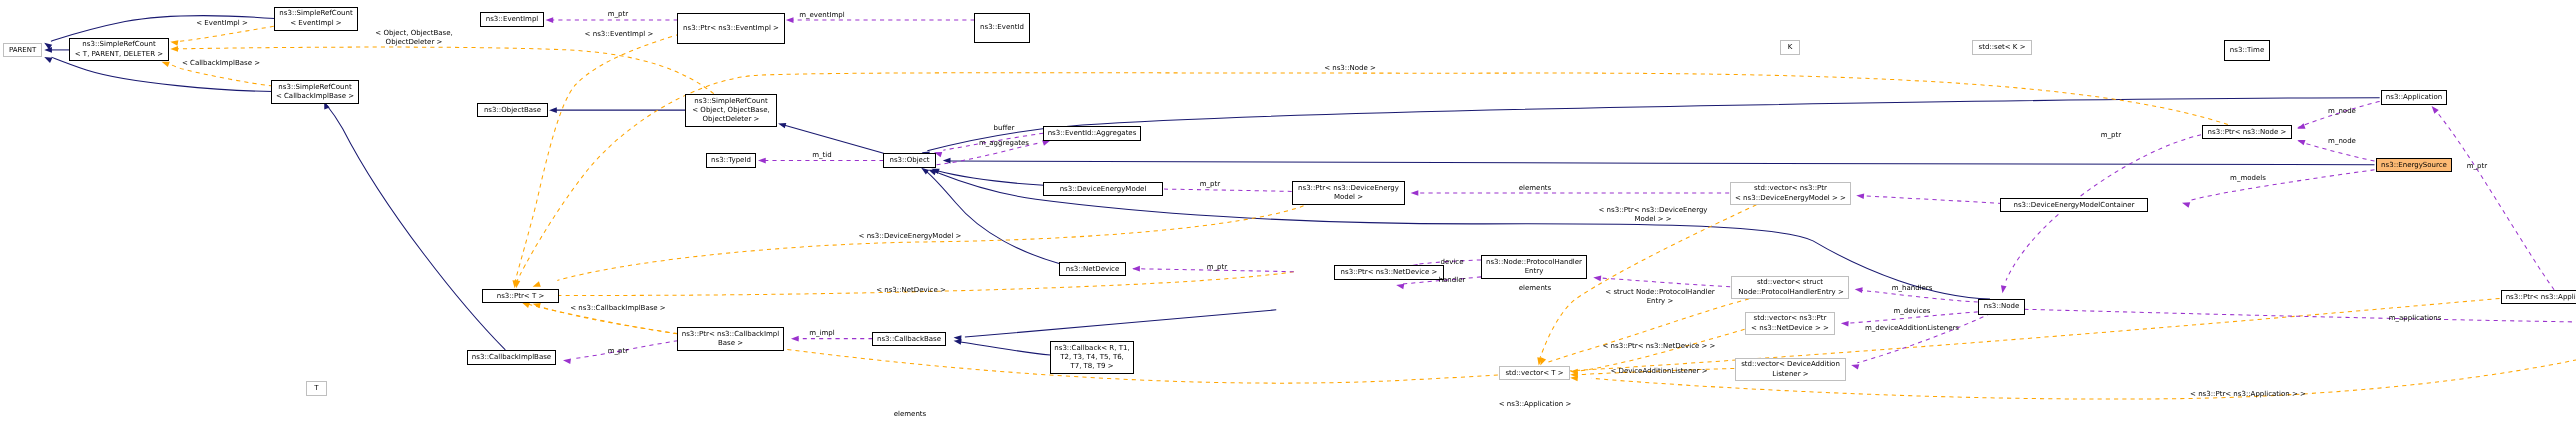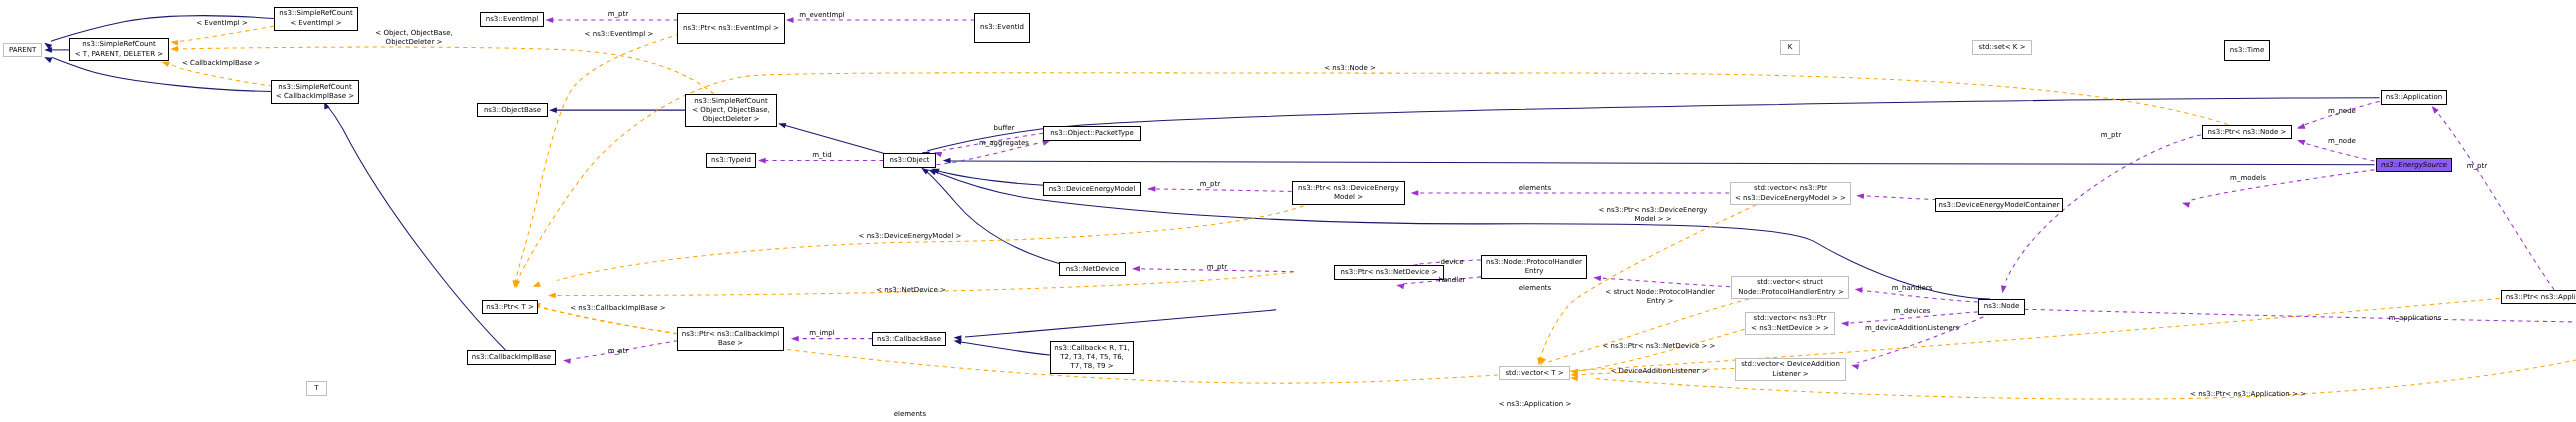--- a/index.html
+++ b/index.html
@@ -1,20 +1,20 @@
 <!DOCTYPE html>
 <html style="font-size:8.2px"><head>
 <meta charset="utf-8">
 <style>
 html,body{margin:0;padding:0;background:#ffffff;}
 #diagram{position:relative;width:2763px;height:422px;background:#ffffff;overflow:hidden;font-family:"DejaVu Sans",sans-serif;}
 #wires{position:absolute;left:0;top:0;}
 .nodebox{position:absolute;box-sizing:border-box;background:#ffffff;border:0.5px solid #000000;font-size:7px;color:#000000;line-height:9.3px;text-align:center;display:flex;flex-direction:column;justify-content:center;white-space:pre;z-index:2;}
 .nodebox.light{border-color:#bfbfbf;}
-.nodebox.hl{background:#8b5cf6;border-color:#000000;font-style:italic;}
+.nodebox.hl{background:#fdba74;border-color:#000000;}
 .edgelabel{position:absolute;font-size:7px;color:#000000;line-height:9.3px;text-align:center;white-space:pre;transform:translate(-50%,-50%);z-index:3;}
 </style>
 </head>
 <body>
 
 <div id="diagram">
 <svg id="wires" width="2763" height="422" viewBox="0 0 5363 820">
 <path d="M531,36 C450,30 330,25 240,42 C170,56 115,74 96,80" fill="none" stroke="#191970" stroke-width="2"></path>
 <path d="M0,0 L-15,-5.5 L-15,5.5 Z" fill="#191970" transform="translate(83,83) rotate(215)"></path>
 <path d="M134,97 L97,97" fill="none" stroke="#191970" stroke-width="2"></path>
@@ -127,47 +127,47 @@
 &lt; CallbackImplBase &gt;</div>
 <div class="nodebox" style="left:480px;top:12.4px;width:64px;height:14.4px">ns3::EventImpl</div>
 <div class="nodebox" style="left:677px;top:13px;width:108px;height:31px">ns3::Ptr&lt; ns3::EventImpl &gt;</div>
 <div class="nodebox" style="left:974px;top:13px;width:56px;height:30px">ns3::EventId</div>
 <div class="nodebox" style="left:477px;top:103px;width:71px;height:14.4px">ns3::ObjectBase</div>
 <div class="nodebox" style="left:685px;top:94px;width:92px;height:33px">ns3::SimpleRefCount
 &lt; Object, ObjectBase,
 ObjectDeleter &gt;</div>
 <div class="nodebox" style="left:706px;top:153px;width:50px;height:15px">ns3::TypeId</div>
 <div class="nodebox" style="left:883px;top:153px;width:53px;height:15px">ns3::Object</div>
-<div class="nodebox" style="left:1043px;top:126px;width:98px;height:15px">ns3::Object::PacketType</div>
-<div class="nodebox" style="left:1043px;top:182px;width:98px;height:14.4px">ns3::DeviceEnergyModel</div>
+<div class="nodebox" style="left:1043px;top:126px;width:98px;height:15px">ns3::EventId::Aggregates</div>
+<div class="nodebox" style="left:1043px;top:182px;width:120px;height:14.4px">ns3::DeviceEnergyModel</div>
 <div class="nodebox" style="left:1292px;top:181px;width:113px;height:24px">ns3::Ptr&lt; ns3::DeviceEnergy
 Model &gt;</div>
 <div class="nodebox" style="left:1059px;top:262px;width:67px;height:14.4px">ns3::NetDevice</div>
 <div class="nodebox" style="left:1334px;top:265px;width:110px;height:15px">ns3::Ptr&lt; ns3::NetDevice &gt;</div>
 <div class="nodebox" style="left:1481px;top:255px;width:106px;height:24px">ns3::Node::ProtocolHandler
 Entry</div>
-<div class="nodebox" style="left:482px;top:300px;width:56px;height:14.4px">ns3::Ptr&lt; T &gt;</div>
+<div class="nodebox" style="left:482px;top:289px;width:77px;height:14.4px">ns3::Ptr&lt; T &gt;</div>
 <div class="nodebox" style="left:467px;top:350px;width:89px;height:15px">ns3::CallbackImplBase</div>
 <div class="nodebox" style="left:677px;top:327px;width:107px;height:24px">ns3::Ptr&lt; ns3::CallbackImpl
 Base &gt;</div>
 <div class="nodebox" style="left:872px;top:332px;width:74px;height:14.4px">ns3::CallbackBase</div>
 <div class="nodebox" style="left:1050px;top:341px;width:84px;height:33px">ns3::Callback&lt; R, T1,
 T2, T3, T4, T5, T6,
 T7, T8, T9 &gt;</div>
 <div class="nodebox light" style="left:1499px;top:366px;width:71px;height:14.4px">std::vector&lt; T &gt;</div>
 <div class="nodebox light" style="left:306px;top:381px;width:20.6px;height:15px">T</div>
 <div class="nodebox light" style="left:1731px;top:276px;width:118px;height:23px">std::vector&lt; struct
  Node::ProtocolHandlerEntry &gt;</div>
 <div class="nodebox light" style="left:1745px;top:312px;width:90px;height:23px">std::vector&lt; ns3::Ptr
 &lt; ns3::NetDevice &gt; &gt;</div>
 <div class="nodebox light" style="left:1735px;top:358px;width:111px;height:23px">std::vector&lt; DeviceAddition
 Listener &gt;</div>
 <div class="nodebox light" style="left:1730px;top:182px;width:121px;height:23px">std::vector&lt; ns3::Ptr
 &lt; ns3::DeviceEnergyModel &gt; &gt;</div>
-<div class="nodebox" style="left:1935px;top:198px;width:128px;height:14.4px">ns3::DeviceEnergyModelContainer</div>
+<div class="nodebox" style="left:2000px;top:198px;width:148px;height:14.4px">ns3::DeviceEnergyModelContainer</div>
 <div class="nodebox" style="left:1978px;top:299px;width:47px;height:16px">ns3::Node</div>
 <div class="nodebox" style="left:2202px;top:125px;width:90px;height:14.4px">ns3::Ptr&lt; ns3::Node &gt;</div>
 <div class="nodebox light" style="left:1780px;top:40px;width:20px;height:15px">K</div>
 <div class="nodebox light" style="left:1972px;top:40px;width:60px;height:15px">std::set&lt; K &gt;</div>
 <div class="nodebox" style="left:2224px;top:40px;width:46px;height:21px">ns3::Time</div>
 <div class="nodebox" style="left:2381px;top:90px;width:66px;height:15px">ns3::Application</div>
 <div class="nodebox hl" style="left:2376px;top:158px;width:76px;height:14.4px">ns3::EnergySource</div>
 <div class="nodebox" style="left:2501px;top:290px;width:109px;height:14.4px">ns3::Ptr&lt; ns3::Application &gt;</div>
 
 <div class="edgelabel" style="left:1535px;top:189px">elements</div>

